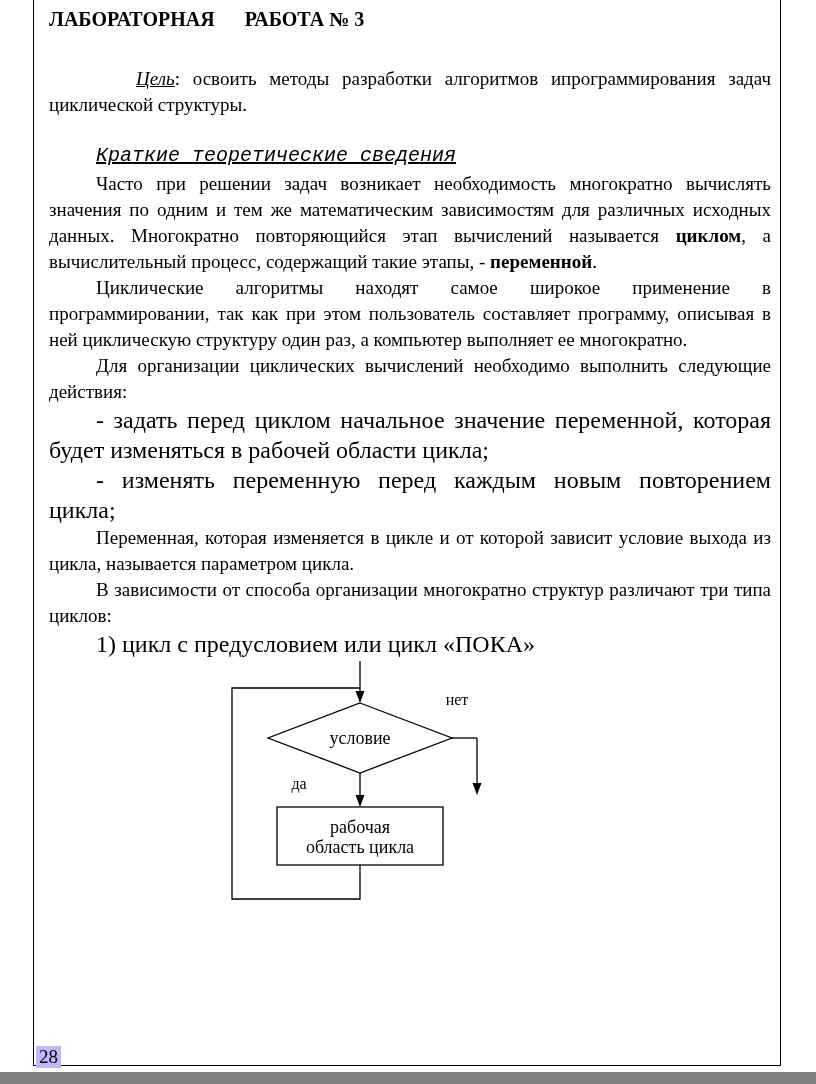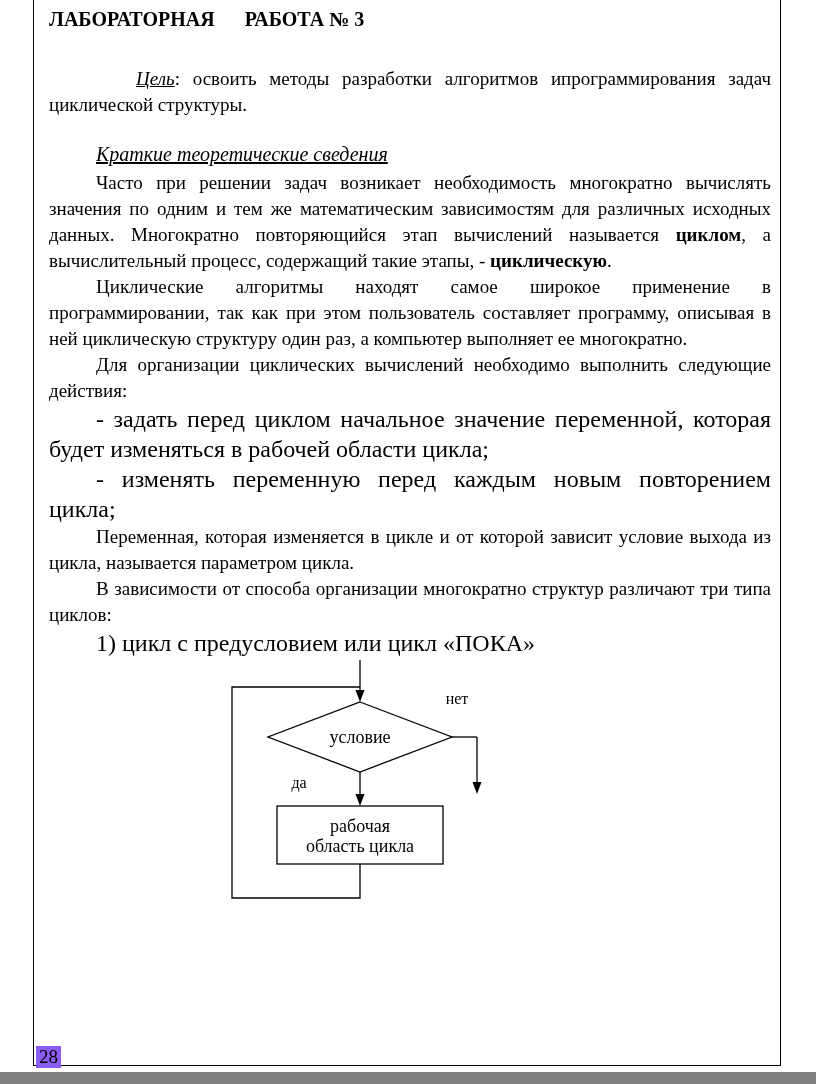--- a/index.html
+++ b/index.html
@@ -12,32 +12,32 @@
     position:absolute;left:33px;top:-3px;width:748px;height:1069px;
     border:1px solid #000;border-top:none;box-sizing:border-box;
     pointer-events:none;
   }
   .bottom-bar{
     position:absolute;left:0;bottom:0;width:816px;height:12px;
     background:#7f7f7f;
   }
   .page-number{
     position:absolute;left:36px;top:1046px;font-size:19px;line-height:22px;
-    background:#8b5cf6;padding:0 3px;z-index:3;
+    background:#c4b5fd;padding:0 3px;z-index:3;
   }
   .content{position:absolute;left:49px;top:6px;width:722px;z-index:2;}
   .title{
     font-weight:bold;font-size:20px;line-height:27px;text-align:left;
     white-space:pre-wrap;
   }
   p.body{font-size:19px;line-height:26px;text-align:justify;text-indent:47px;margin:0;}
   p.goal{margin-top:33px;}
   .goal-label{font-style:italic;text-decoration:underline;margin-left:40px;}
   p.heading{margin:23px 0 2px 0;font-size:20px;line-height:27px;font-style:italic;text-indent:47px;text-align:left;}
-  .heading span{text-decoration:underline;}
+  .heading span{text-decoration:underline;font-family:Liberation Mono, monospace;}
   p.big{font-size:24px;line-height:30px;}
   strong{font-weight:bold;}
   .chart-wrap{margin-top:0;}
   .chart-wrap svg{display:block;}
   .fc-shape{fill:none;stroke:#000;stroke-width:1.3;}
   .fc-arrow{fill:#000;stroke:none;}
   .fc-text{font-family:"Liberation Serif","DejaVu Serif",serif;font-size:18px;fill:#000;}
   .fc-small{font-family:"Liberation Serif","DejaVu Serif",serif;font-size:16px;fill:#000;}
 </style>
 </head>
@@ -46,21 +46,21 @@
 <div class="frame"></div>
 
 <div class="content">
 
   <div class="title">ЛАБОРАТОРНАЯ      РАБОТА № 3</div>
 
   <p class="body goal"><span class="goal-label">Цель</span><span>: освоить методы разработки алгоритмов ипрограммирования  задач циклической структуры.</span></p>
 
   <p class="heading"><span>Краткие теоретические сведения</span></p>
 
-  <p class="body"><span>Часто при решении задач возникает необходимость многократно вычислять значения по одним и тем же  математическим зависимостям для различных исходных данных. Многократно повторяющийся этап вычислений называется </span><strong>циклом</strong><span>, а вычислительный процесс, содержащий такие этапы, - </span><strong>циклическую</strong><span>.</span></p>
+  <p class="body"><span>Часто при решении задач возникает необходимость многократно вычислять значения по одним и тем же  математическим зависимостям для различных исходных данных. Многократно повторяющийся этап вычислений называется </span><strong>циклом</strong><span>, а вычислительный процесс, содержащий такие этапы, - </span><strong>переменной</strong><span>.</span></p>
 
   <p class="body">Циклические алгоритмы находят самое широкое применение в программировании, так как при этом пользователь составляет программу, описывая в ней циклическую структуру один раз, а компьютер выполняет ее многократно.</p>
 
   <p class="body">Для организации циклических вычислений необходимо выполнить следующие действия:</p>
 
   <p class="body big">- задать перед циклом начальное значение переменной, которая будет изменяться в рабочей области цикла;</p>
   <p class="body big">- изменять переменную перед каждым новым повторением цикла;</p>
 
   <p class="body">Переменная, которая изменяется в цикле и от которой зависит условие выхода из цикла, называется параметром цикла.</p>
 

